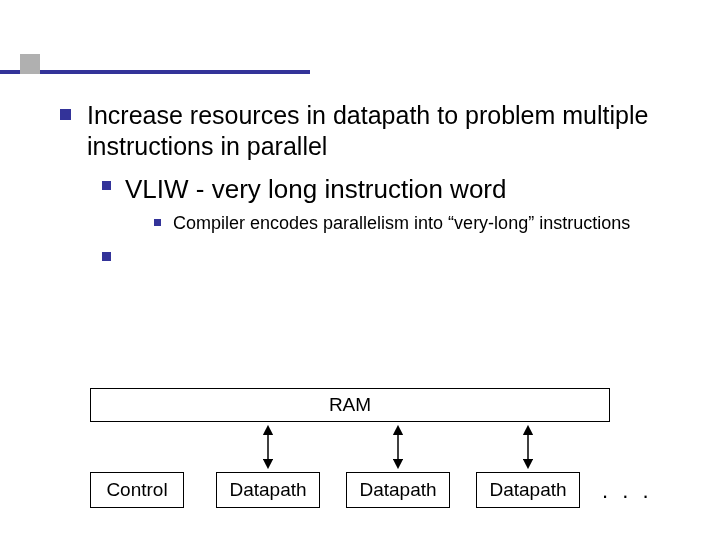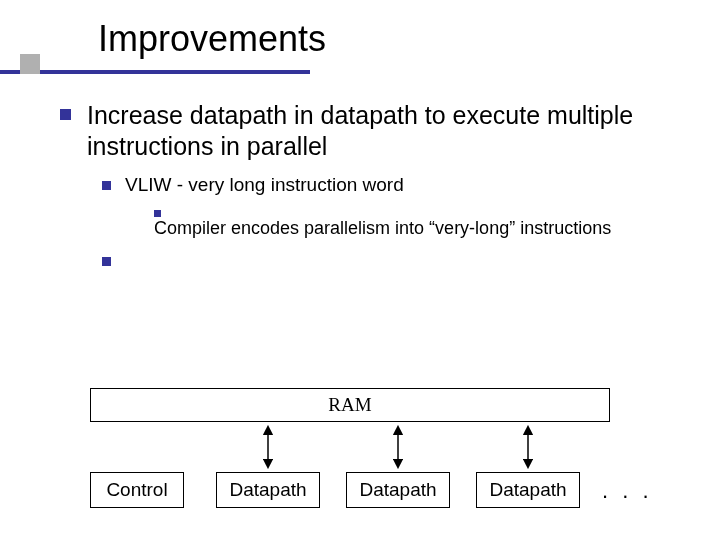--- a/index.html
+++ b/index.html
@@ -58,28 +58,27 @@
     display: flex;
     align-items: flex-start;
     margin-left: 42px;
     margin-top: 8px;
     margin-bottom: 4px;
   }
   .l2 .bullet {
     width: 9px; height: 9px; background: #333399;
     margin-top: 8px; margin-right: 14px; flex-shrink: 0;
   }
-  .l2 .text { font-size: 19px; line-height: 1.3; }
+  .l2 .text { font-size: 26px; line-height: 1.3; }
   .l3 {
     display: flex;
     align-items: flex-start;
     margin-left: 94px;
     margin-top: 6px;
     margin-bottom: 8px;
-    flex-direction: column;
   }
   .l3 .bullet {
     width: 7px; height: 7px; background: #333399;
     margin-top: 7px; margin-right: 12px; flex-shrink: 0;
   }
   .l3 .text { font-size: 18px; line-height: 1.3; }
   .diagram {
     position: absolute;
     left: 80px;
     top: 388px;
@@ -87,21 +86,21 @@
   }
   .box {
     position: absolute;
     border: 1.5px solid #000;
     background: #fff;
     font-size: 19px;
     display: flex;
     align-items: center;
     justify-content: center;
   }
-  .ram { left: 10px; top: 0; width: 520px; height: 34px; font-family: Liberation Serif, serif; }
+  .ram { left: 10px; top: 0; width: 520px; height: 34px; }
   .control { left: 10px; top: 84px; width: 94px; height: 36px; }
   .dp1 { left: 136px; top: 84px; width: 104px; height: 36px; }
   .dp2 { left: 266px; top: 84px; width: 104px; height: 36px; }
   .dp3 { left: 396px; top: 84px; width: 104px; height: 36px; }
   .dots {
     position: absolute;
     left: 522px; top: 90px;
     font-size: 22px;
     letter-spacing: 4px;
   }
@@ -109,29 +108,28 @@
     position: absolute;
     left: 0; top: 0;
     overflow: visible;
   }
 </style>
 </head>
 <body>
 
 <div class="title-area">
   <div class="title-square"></div>
-  <div class="title-text">Improvements</div>
   <div class="title-underline"></div>
 </div>
 
 <div class="content">
 
   <div class="l1">
     <div class="bullet"></div>
-    <div class="text">Increase datapath in datapath to execute multiple instructions in parallel</div>
+    <div class="text">Increase resources in datapath to problem multiple instructions in parallel</div>
   </div>
 
   <div class="l2">
     <div class="bullet"></div>
     <div class="text">VLIW - very long instruction word</div>
   </div>
   <div class="l3">
     <div class="bullet"></div>
     <div class="text">Compiler encodes parallelism into “very-long” instructions</div>
   </div>

